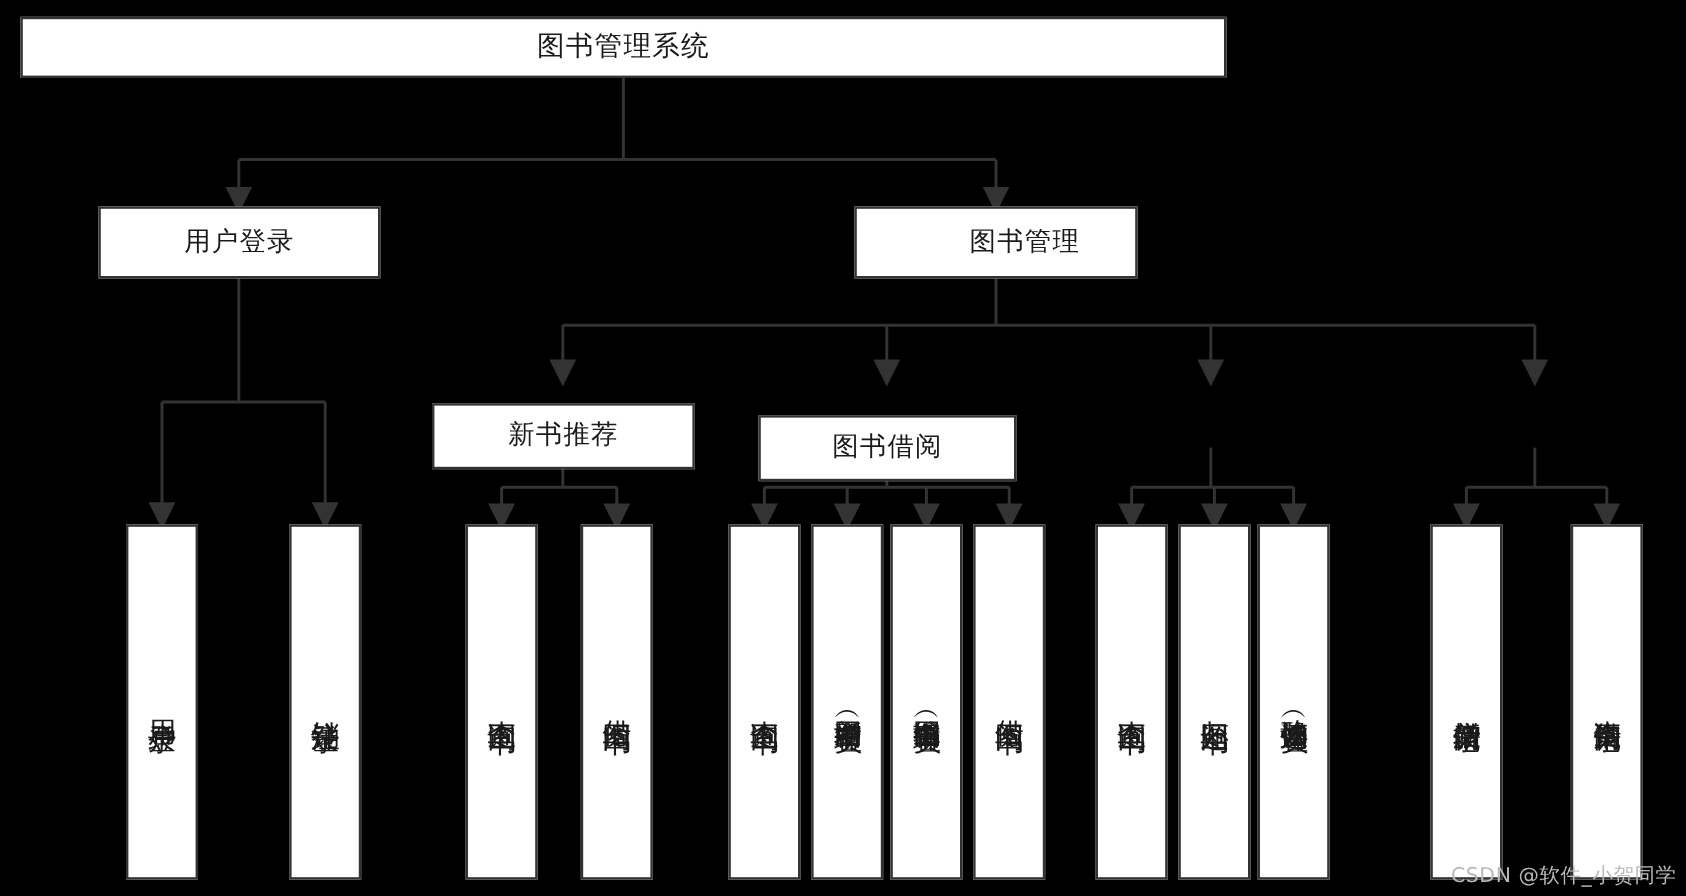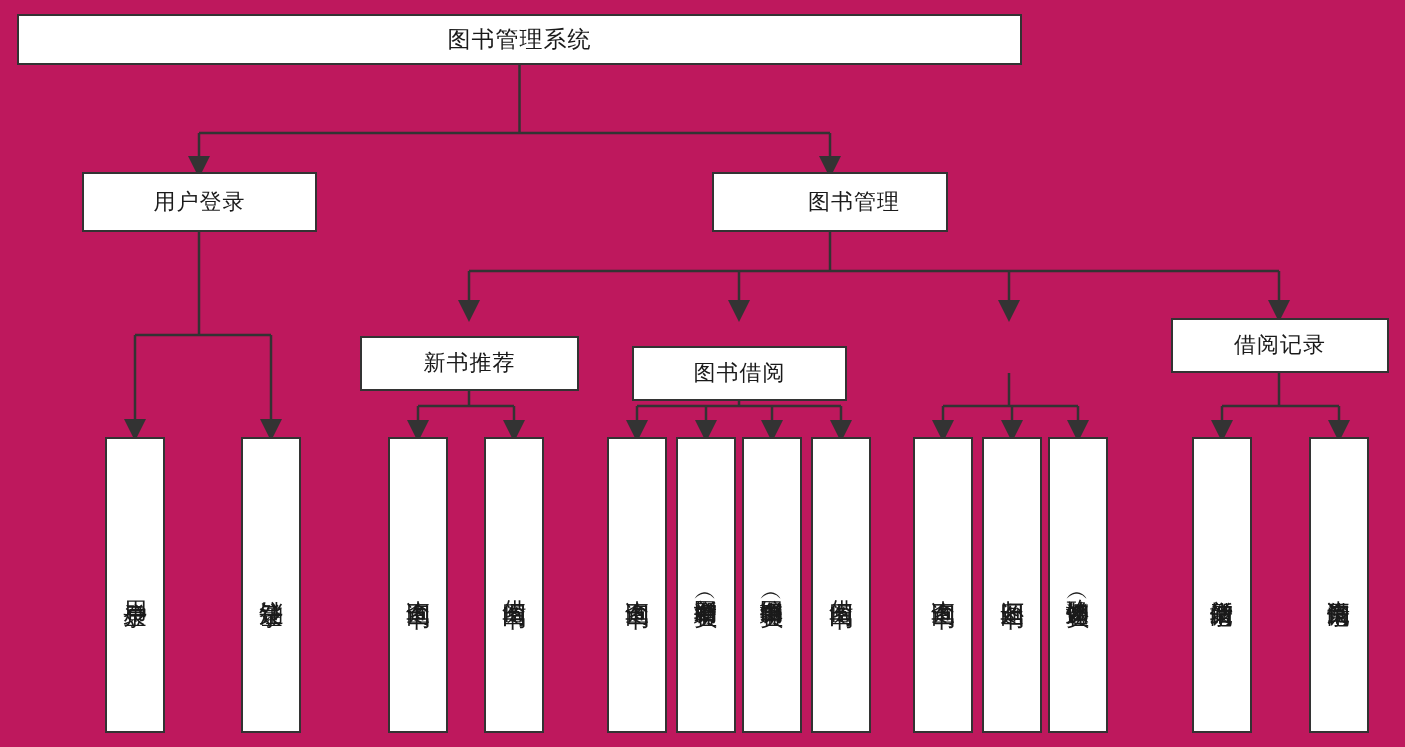--- a/index.html
+++ b/index.html
@@ -7,21 +7,21 @@
     padding: 0;
     background: #ffffff;
   }
   body {
     font-family: "DejaVu Sans", "Liberation Sans", sans-serif;
   }
   #canvas {
     position: relative;
     width: 1405px;
     height: 747px;
-    background: #be185d;
+    background: #000000;
     overflow: hidden;
   }
   svg#edges {
     position: absolute;
     left: 0;
     top: 0;
     width: 1405px;
     height: 747px;
     pointer-events: none;
   }
@@ -139,23 +139,20 @@
   <div class="node h" style="left:712px; top:172px; width:236px; height:60px;padding-left:48px;">
     <span>图书管理</span>
   </div>
 
   <div class="node h" style="left:360px; top:336px; width:219px; height:55px;">
     <span>新书推荐</span>
   </div>
   <div class="node h" style="left:632px; top:318px; width:215px; height:55px;margin-top:28px;">
     <span>图书借阅</span>
   </div>
-  <div class="node h" style="left:1171px; top:318px; width:218px; height:55px;">
-    <span>借阅记录</span>
-  </div>
 
   <div class="node v" style="left:105px; top:437px; width:60px; height:296px;">
     <span class="vtext">用户登录</span>
   </div>
   <div class="node v" style="left:241px; top:437px; width:60px; height:296px;">
     <span class="vtext">注销登录</span>
   </div>
 
   <div class="node v" style="left:388px; top:437px; width:60px; height:296px;">
     <span class="vtext">查询图书</span>
@@ -187,13 +184,14 @@
     <span class="vtext">确认归还（管理员）</span>
   </div>
 
   <div class="node v tall" style="left:1192px; top:437px; width:60px; height:296px;">
     <span class="vtext">新增借阅记录</span>
   </div>
   <div class="node v tall" style="left:1309px; top:437px; width:60px; height:296px;">
     <span class="vtext">查询借阅记录</span>
   </div>
 
+  <div class="watermark">CSDN @软件_小贺同学</div>
 </div>
 
 </body></html>

